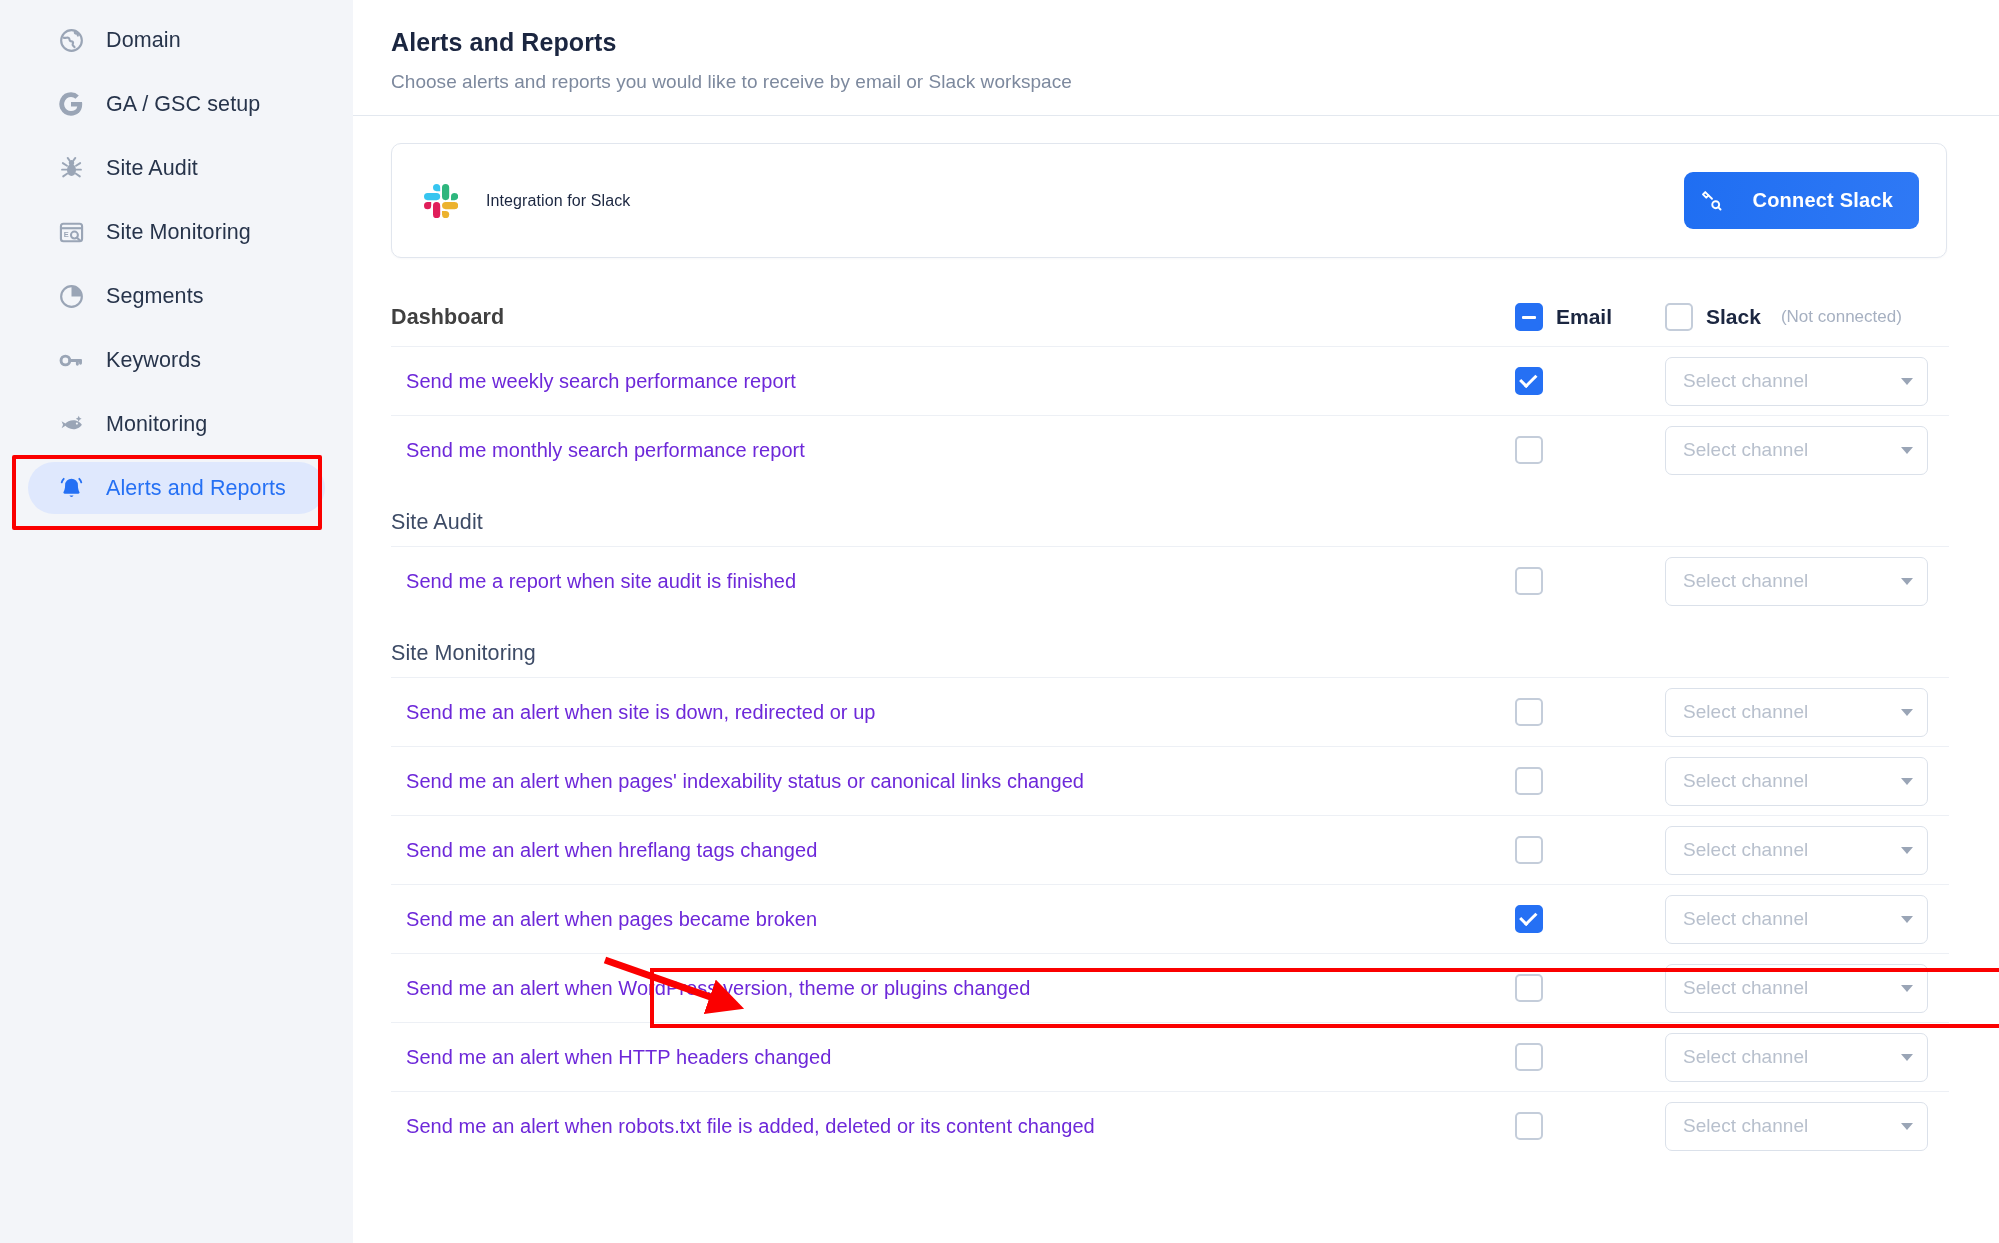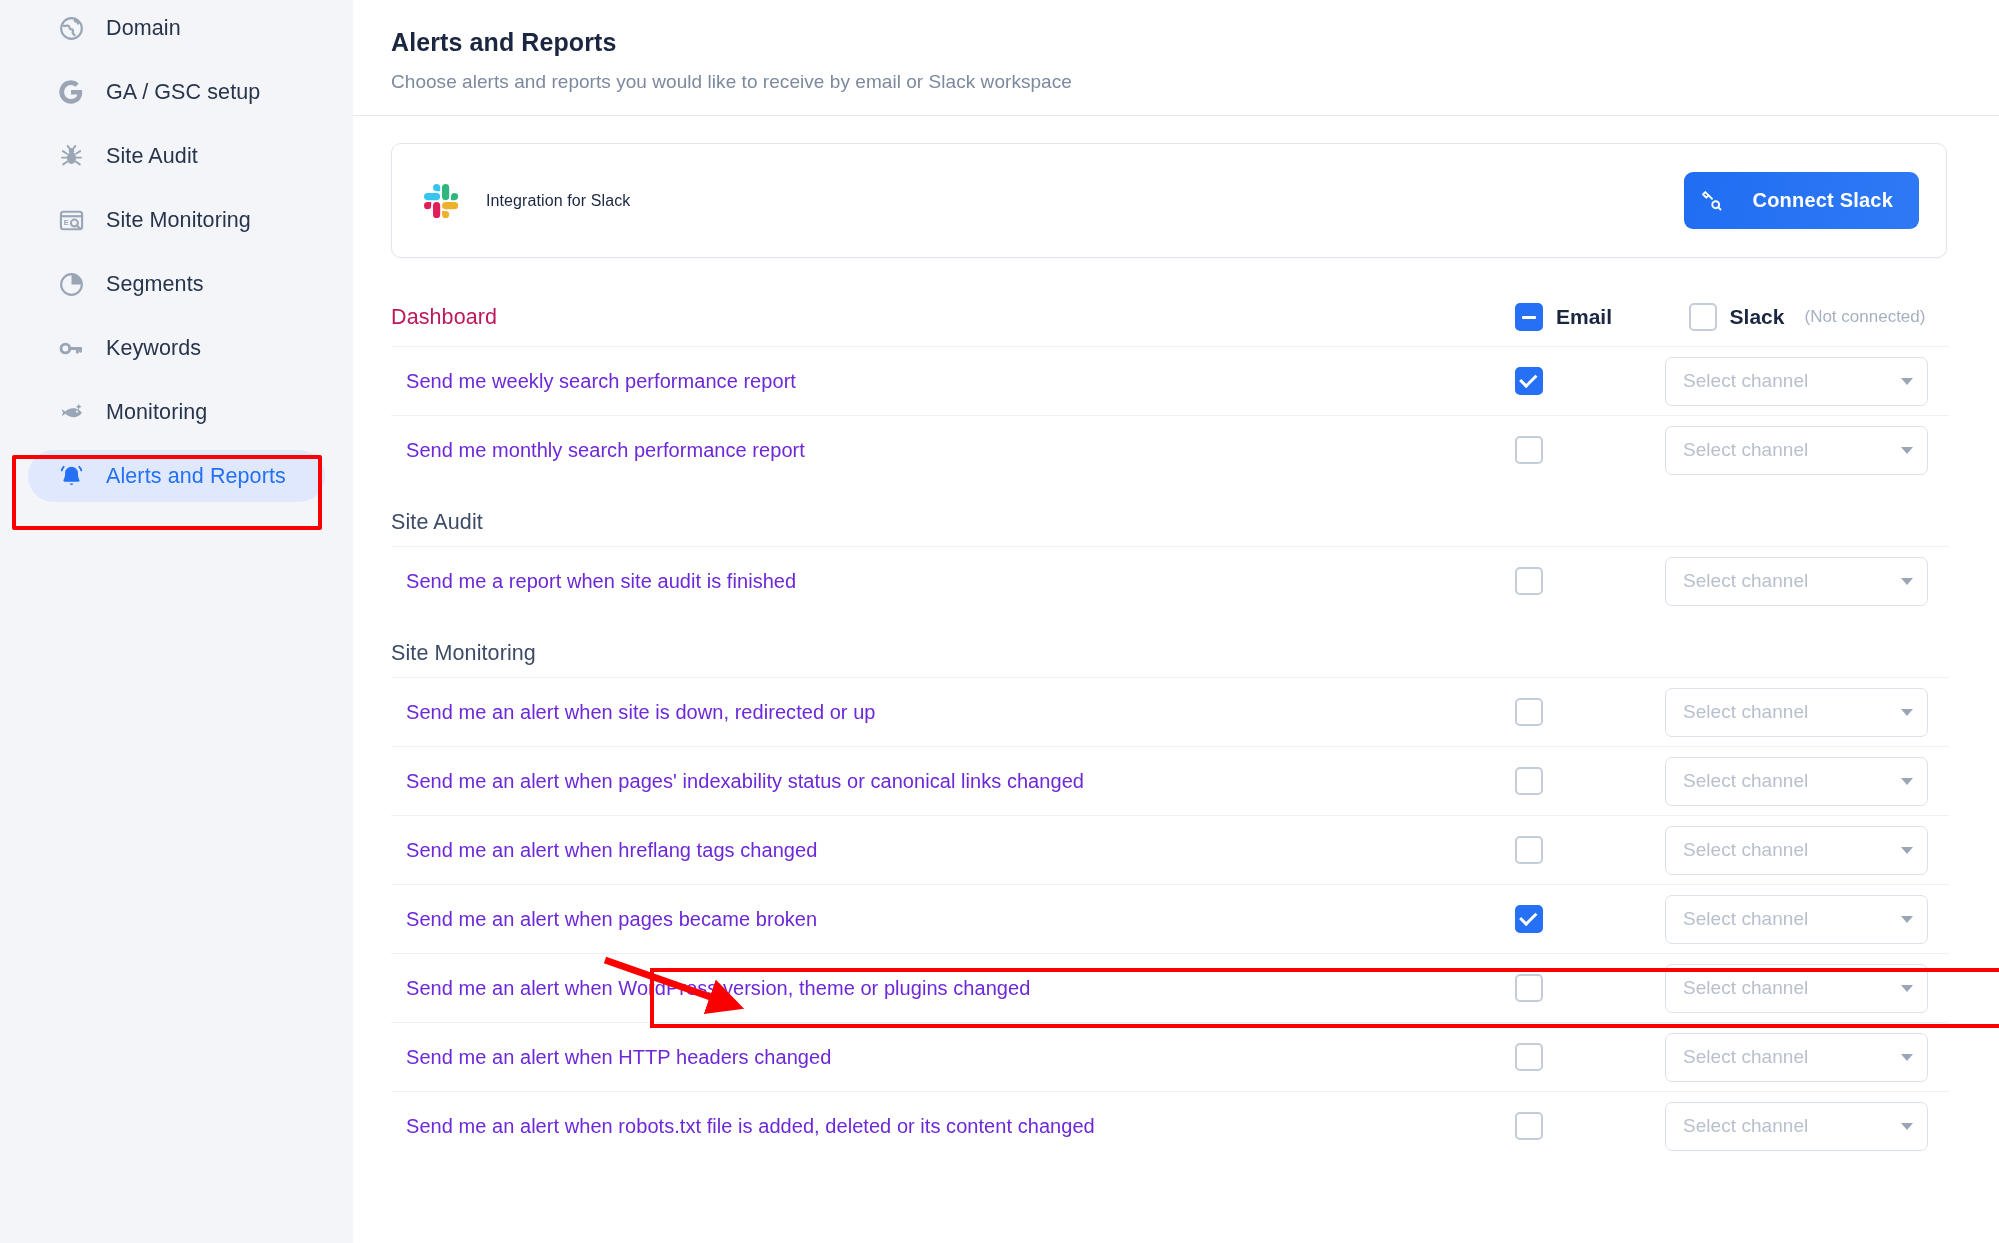--- a/index.html
+++ b/index.html
@@ -17,21 +17,21 @@
     display: flex;
     background: #f3f5f9;
   }
 
   
   .sidebar {
     width: 353px;
     min-width: 353px;
     height: 100%;
     background: #f3f5f9;
-    padding-top: 2px;
+    padding-top: 14px;
     position: relative;
   }
   .nav-item {
     display: flex;
     align-items: center;
     height: 52px;
     margin: 0 28px 12px 28px;
     padding-left: 28px;
     border-radius: 26px;
     cursor: pointer;
@@ -137,41 +137,42 @@
 
   
   .col-head {
     display: flex;
     align-items: center;
     height: 58px;
     margin-top: 30px;
   }
   .col-head .section-name {
     font-size: 21.5px;
-    color: #be185d;
+    color: #404040;
     letter-spacing: .1px;
     flex: 1;
+    font-weight: bold;
   }
   .head-cell {
     display: flex;
     align-items: center;
     gap: 13px;
   }
   .head-cell .hlabel {
     font-size: 21px;
     font-weight: 700;
     color: #1b2640;
   }
   .head-cell .hnote {
     font-size: 17px;
     color: #a6b0c1;
     margin-left: 7px;
   }
   .head-email { width: 156px; justify-content: flex-start; padding-left: 12px; }
-  .head-slack { width: 290px; justify-content: center; padding-left: 6px; }
+  .head-slack { width: 290px; justify-content: flex-start; padding-left: 6px; }
 
   
   .section-label {
     font-size: 21.5px;
     color: #3d4b66;
     letter-spacing: .1px;
     height: 62px;
     display: flex;
     align-items: center;
     padding-top: 14px;

